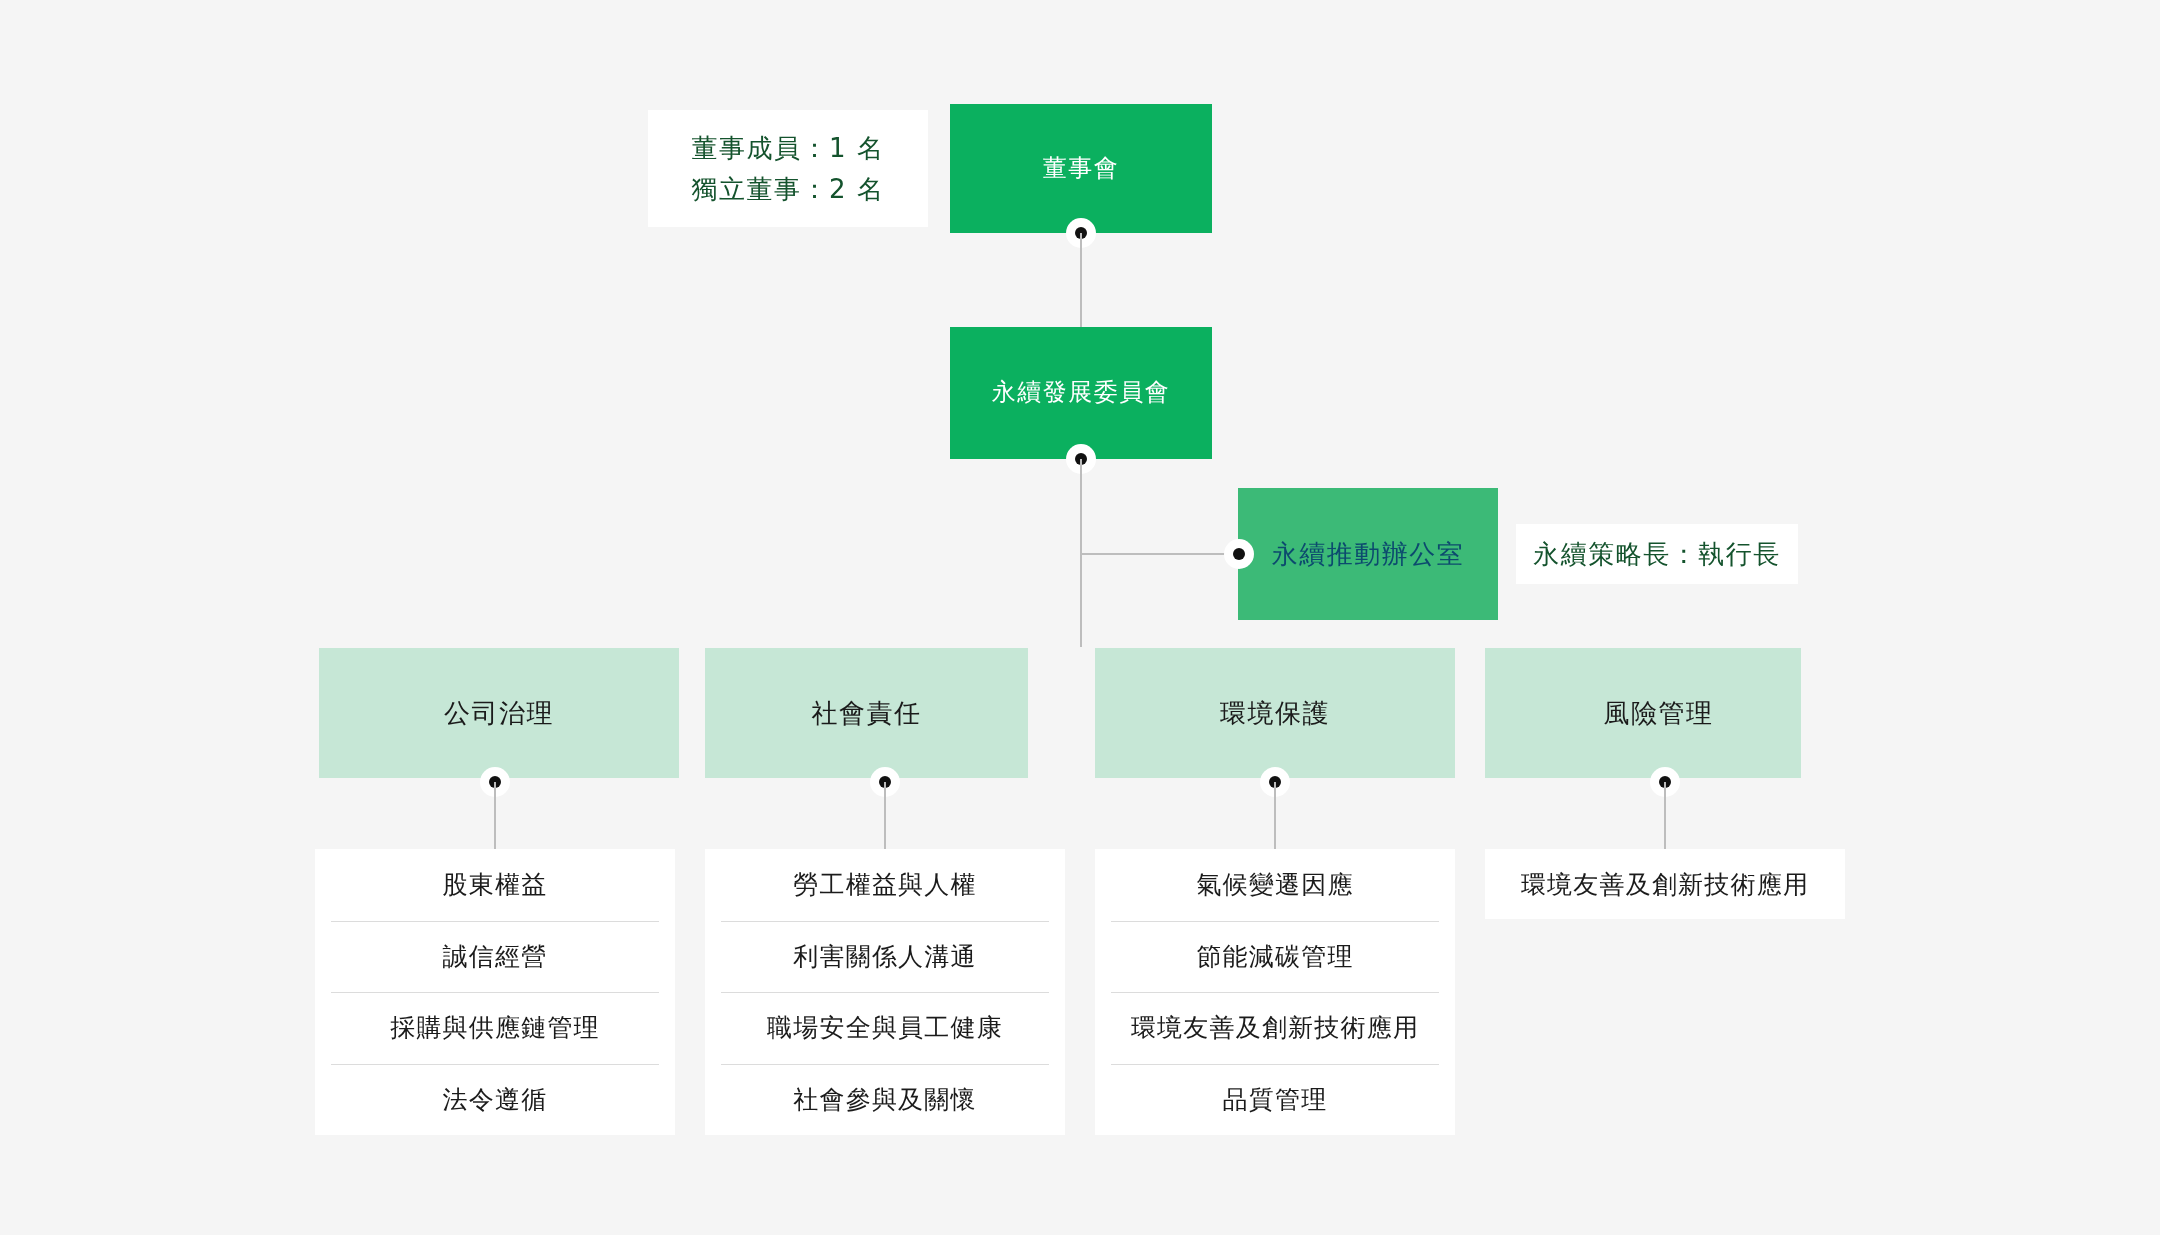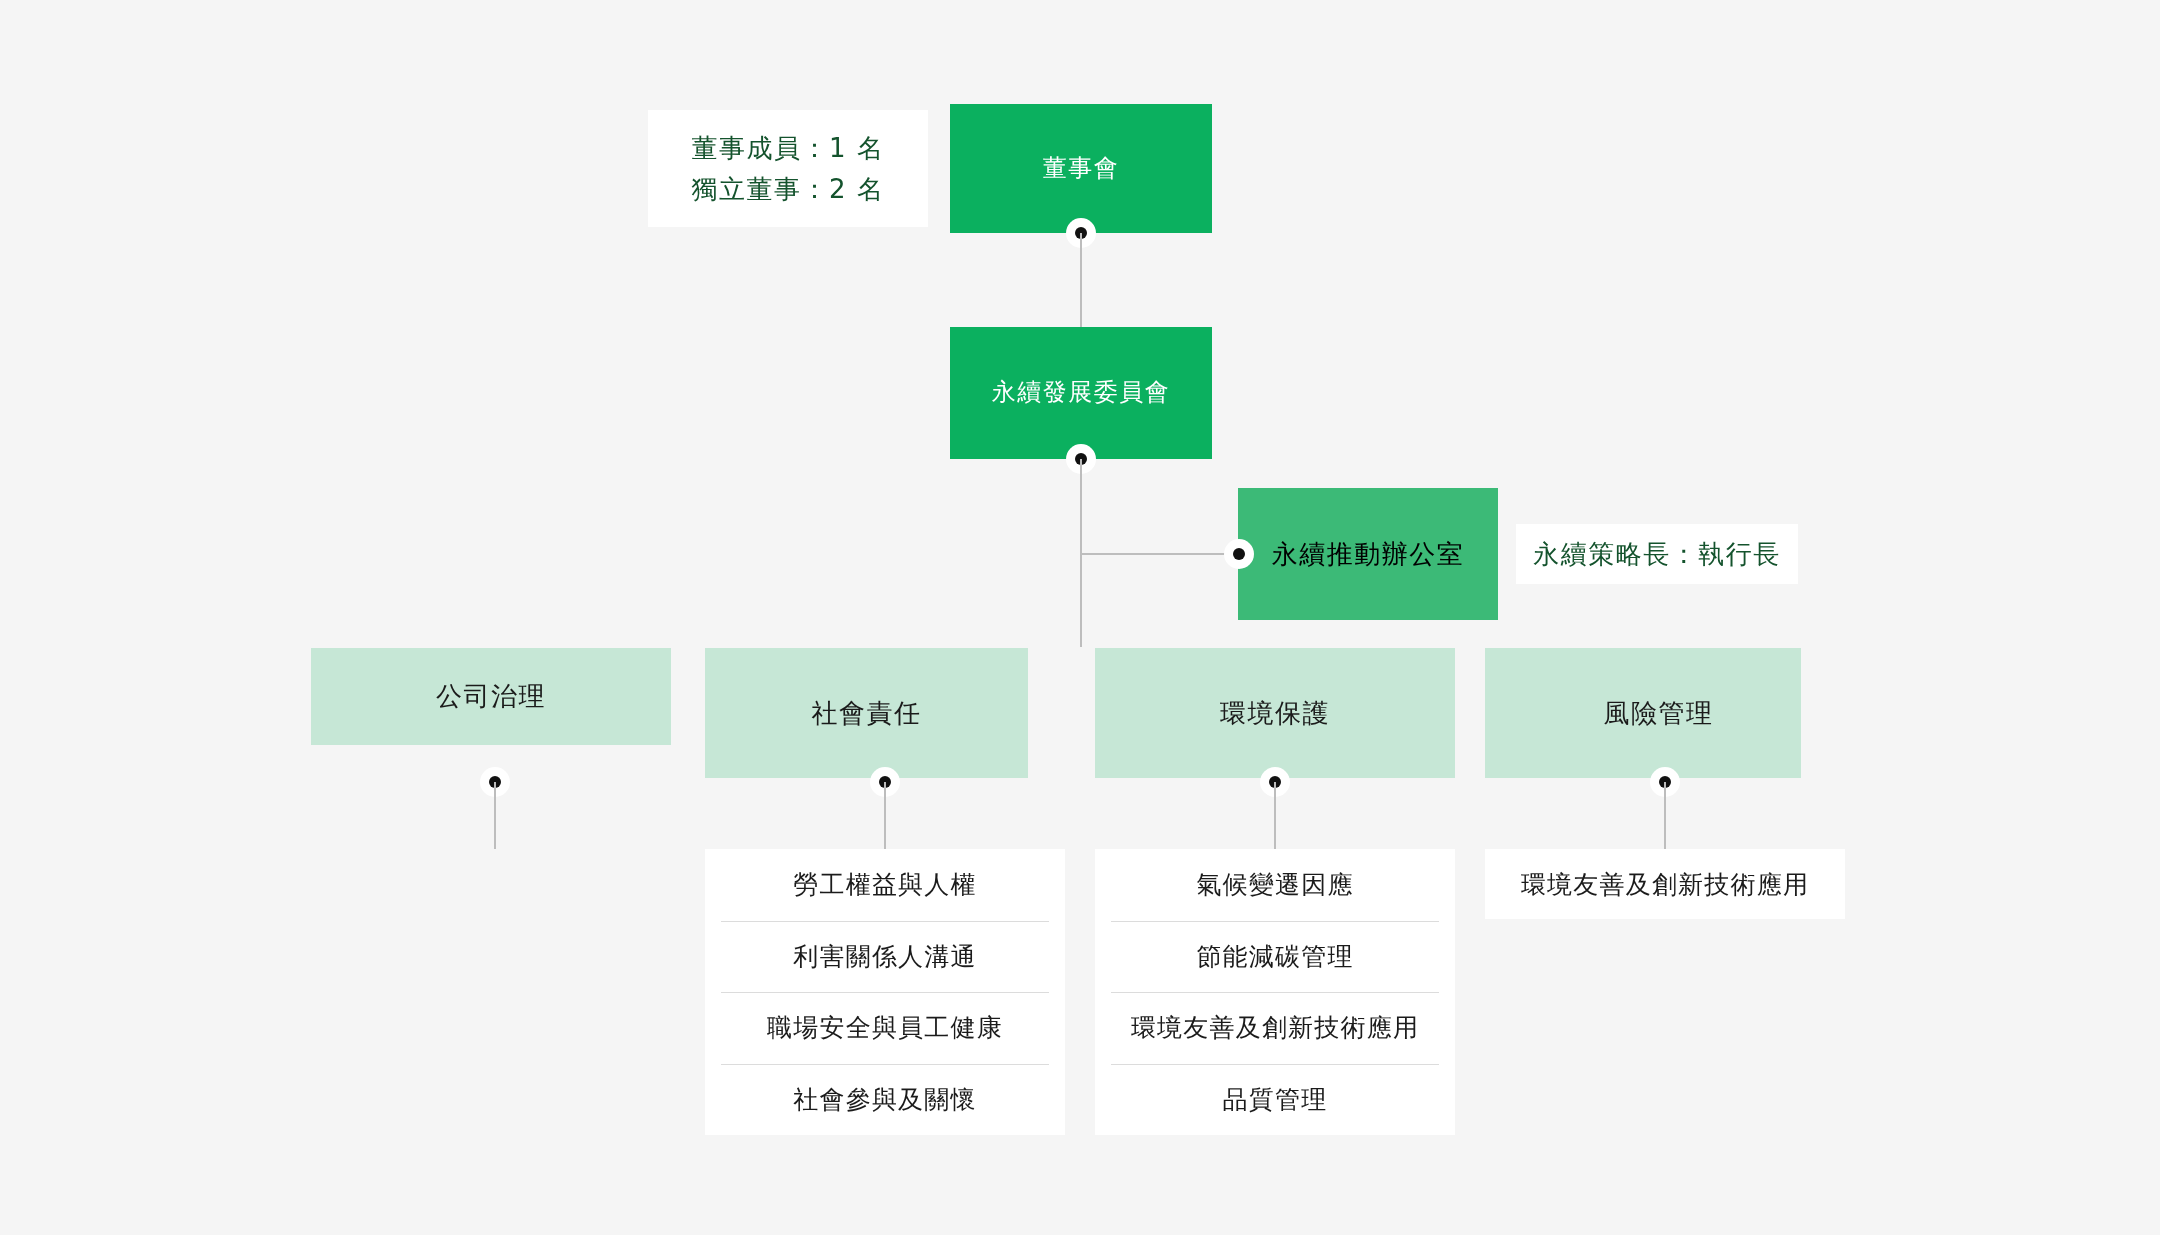--- a/index.html
+++ b/index.html
@@ -32,21 +32,21 @@
 
   .node-green-dark {
     background: #0bb05f;
     color: #ffffff;
     font-size: 24px;
     letter-spacing: 1.5px;
   }
 
   .node-green-mid {
     background: #3cba77;
-    color: #000000;
+    color: #0c4a6e;
     font-size: 26px;
     letter-spacing: 1.5px;
   }
 
   .node-green-light {
     background: #c6e7d6;
     color: #1b1b1b;
     font-size: 26px;
     letter-spacing: 1.5px;
   }
@@ -161,21 +161,21 @@
   <div class="node node-green-mid" style="left:1238px; top:488px; width:260px; height:132px;">
     <span>永續推動辦公室</span>
   </div>
 
   <div class="dot" style="left:1224px; top:539px;"></div>
 
   <div class="node node-white" style="left:1516px; top:524px; width:282px; height:60px;">
     <span>永續策略長：執行長</span>
   </div>
 
-  <div class="node node-green-light" style="left:311px; top:648px; width:360px; height:97px;">
+  <div class="node node-green-light" style="left:319px; top:648px; width:360px; height:130px;">
     <span>公司治理</span>
   </div>
 
   <div class="node node-green-light" style="left:705px; top:648px; width:323px; height:130px;">
     <span>社會責任</span>
   </div>
 
   <div class="node node-green-light" style="left:1095px; top:648px; width:360px; height:130px;">
     <span>環境保護</span>
   </div>
@@ -187,20 +187,26 @@
   <div class="dot" style="left:480px; top:767px;"></div>
   <div class="dot" style="left:870px; top:767px;"></div>
   <div class="dot" style="left:1260px; top:767px;"></div>
   <div class="dot" style="left:1650px; top:767px;"></div>
 
   <div class="line-v" style="left:494px; top:782px; height:67px;"></div>
   <div class="line-v" style="left:884px; top:782px; height:67px;"></div>
   <div class="line-v" style="left:1274px; top:782px; height:67px;"></div>
   <div class="line-v" style="left:1664px; top:782px; height:67px;"></div>
 
+  <div class="list-card" style="left:315px; top:849px; width:360px; height:286px;">
+    <div class="list-item">股東權益</div>
+    <div class="list-item">誠信經營</div>
+    <div class="list-item">採購與供應鏈管理</div>
+    <div class="list-item">法令遵循</div>
+  </div>
 
   <div class="list-card" style="left:705px; top:849px; width:360px; height:286px;">
     <div class="list-item">勞工權益與人權</div>
     <div class="list-item">利害關係人溝通</div>
     <div class="list-item">職場安全與員工健康</div>
     <div class="list-item">社會參與及關懷</div>
   </div>
 
   <div class="list-card" style="left:1095px; top:849px; width:360px; height:286px;">
     <div class="list-item">氣候變遷因應</div>

